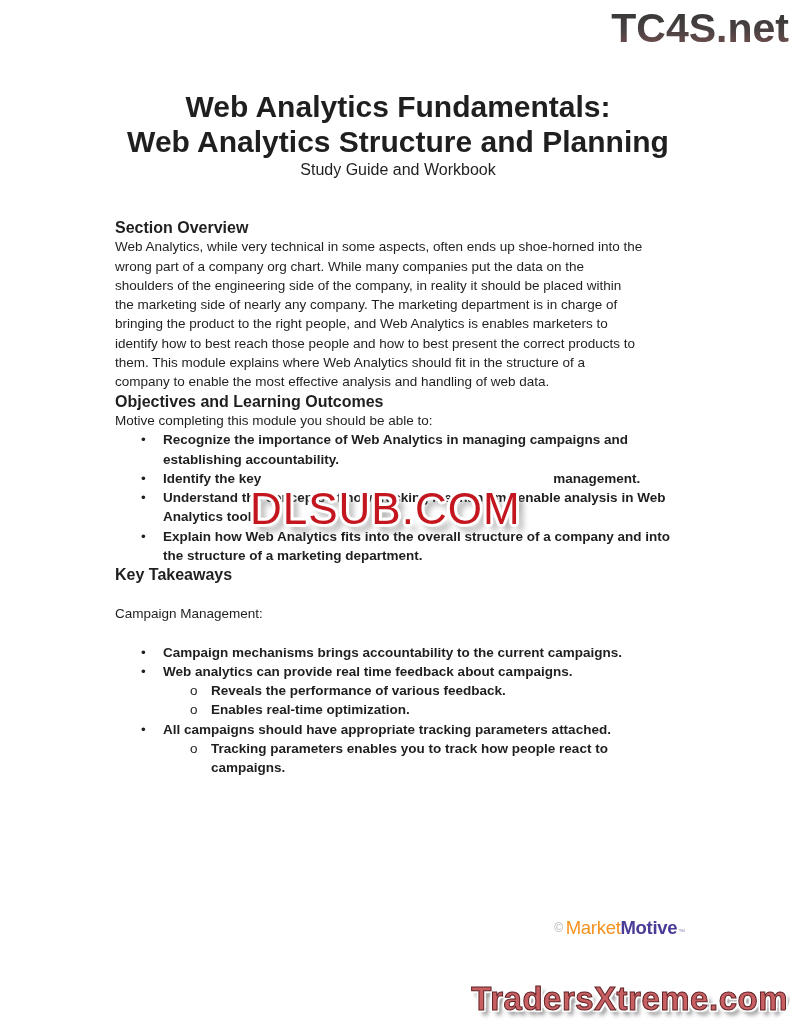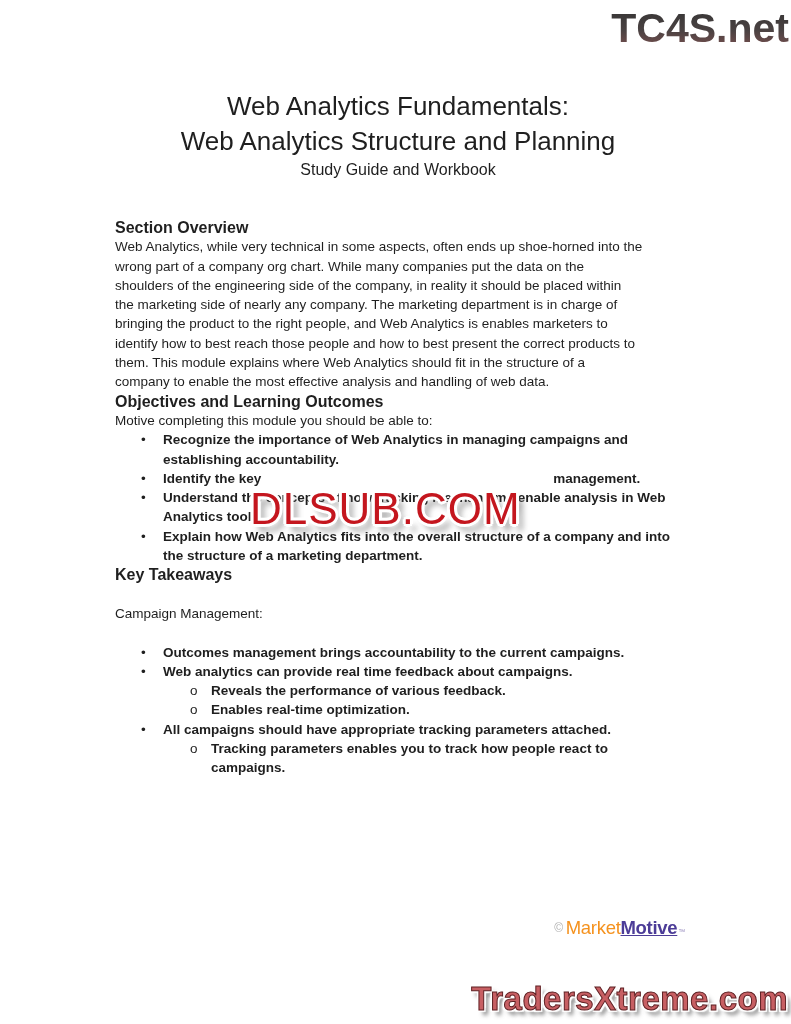--- a/index.html
+++ b/index.html
@@ -3,26 +3,27 @@
 <meta charset="utf-8">
 <style>
   html,body{margin:0;padding:0;background:#ffffff;}
   .page{
     position:relative;
     width:791px;height:1024px;
     background:#ffffff;
     font-family:"Liberation Sans",sans-serif;
     color:var(--body-text,#1f1f1f);
     overflow:hidden;
+    border-radius:32px;
   }
   .content{position:absolute;left:115px;top:0;width:566px;}
 
   
   .title-block{margin-top:89px;text-align:center;}
-  .title-line{font-size:26px;line-height:35px;font-weight:400;white-space:nowrap;text-align:center;}
+  .title-line{font-size:30px;line-height:35px;font-weight:700;white-space:nowrap;text-align:center;}
   .subtitle{font-size:16px;line-height:22px;font-weight:400;}
 
   
   .sec{}
   .sec.first{margin-top:37px;}
   .h-bold{font-weight:bold;font-size:16px;line-height:19.3px;}
   .line{font-size:13.5px;line-height:19.3px;white-space:nowrap;}
   .blank{height:19.3px;}
 
   
@@ -48,21 +49,21 @@
   }
 
   
   .mm{
     position:absolute;top:917px;right:106px;
     display:flex;align-items:baseline;
     font-size:18.5px;letter-spacing:-0.3px;white-space:nowrap;
   }
   .mm-c{color:#b0b0b0;font-size:12px;margin-right:3px;align-self:center;}
   .mm-market{color:var(--market-orange,#f5921e);}
-  .mm-motive{color:var(--motive-purple,#4c3c97);font-weight:bold;text-decoration:underline;}
+  .mm-motive{color:var(--motive-purple,#4c3c97);font-weight:bold;}
   .mm-tm{color:#9a8fc0;font-size:7px;vertical-align:super;margin-left:1px;}
 
   
   .traders{
     position:absolute;top:980px;right:3px;
     font-size:33px;font-weight:bold;letter-spacing:0.5px;
     color:var(--traders-fill,#c75f63);
     -webkit-text-stroke:1px var(--traders-outline,#5e2023);
     white-space:nowrap;
     text-shadow:
@@ -147,21 +148,21 @@
 
     <div class="sec">
       <div class="h-bold">Key Takeaways</div>
       <div class="blank"></div>
       <div class="line">Campaign Management:</div>
       <div class="blank"></div>
 
       <div class="bullet">
         <span class="bmark">•</span>
         <div class="btext">
-          <div class="line">Outcomes management brings accountability to the current campaigns.</div>
+          <div class="line">Campaign mechanisms brings accountability to the current campaigns.</div>
         </div>
       </div>
 
       <div class="bullet">
         <span class="bmark">•</span>
         <div class="btext">
           <div class="line">Web analytics can provide real time feedback about campaigns.</div>
         </div>
       </div>
       <div class="bullet sub">

